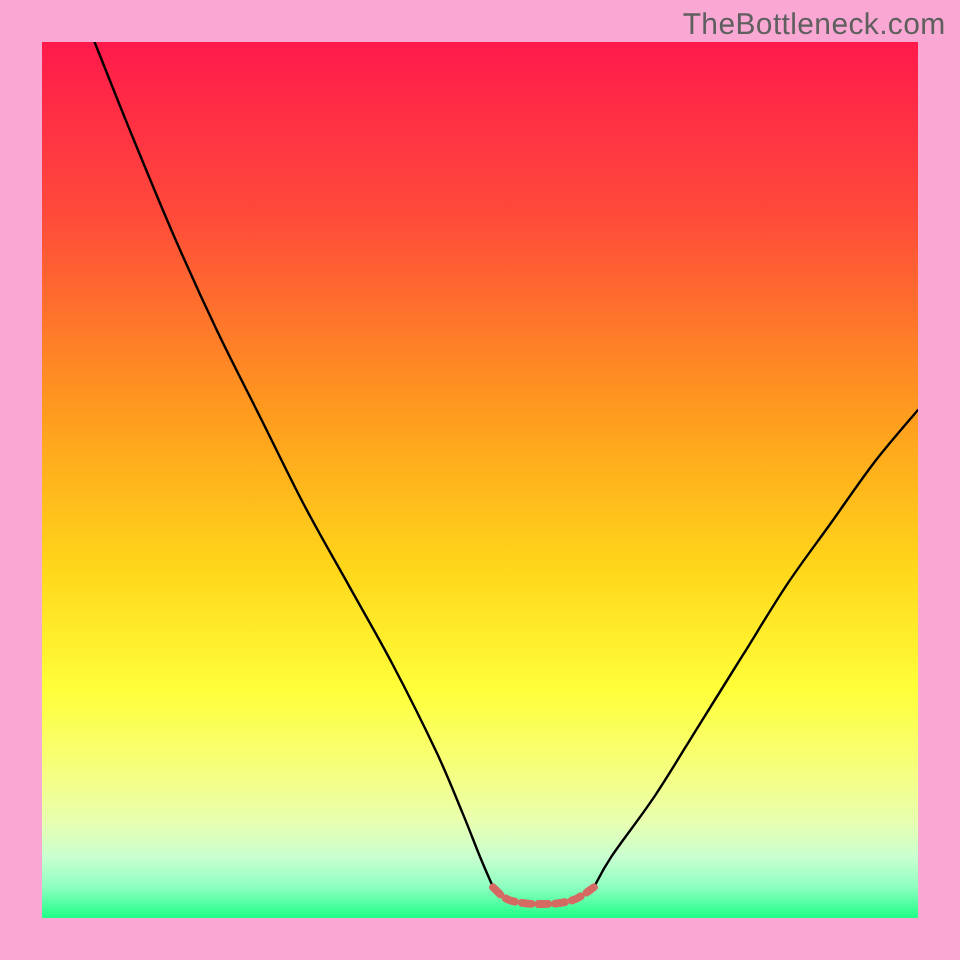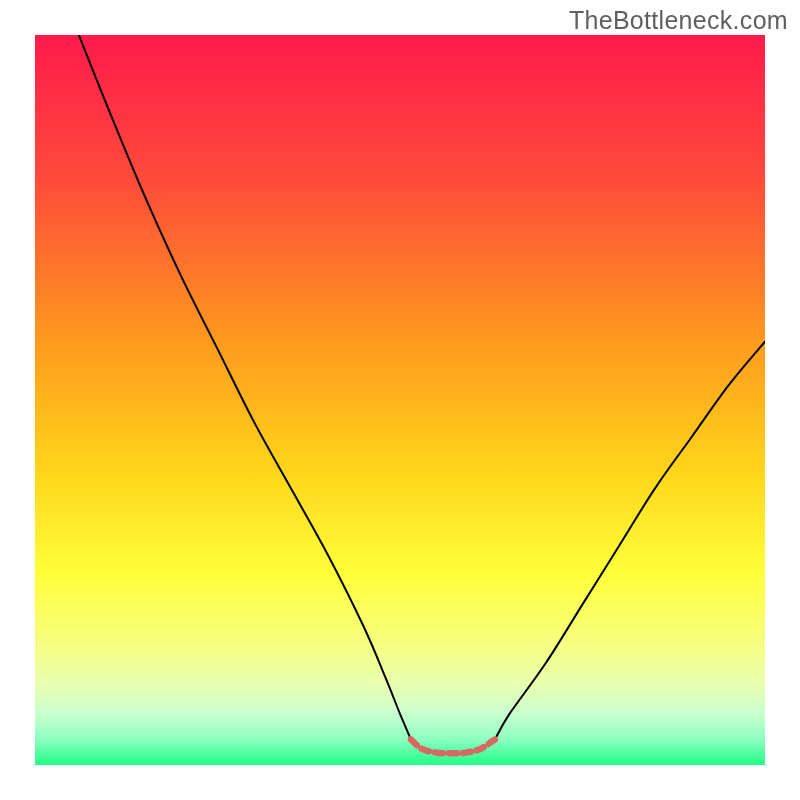--- a/index.html
+++ b/index.html
@@ -8,21 +8,21 @@
     width: 800px;
     height: 800px;
     background: #000;
     overflow: hidden;
     font-family: Arial, Helvetica, sans-serif;
   }
   .stage {
     position: relative;
     width: 800px;
     height: 800px;
-    background: #ffffff;
+    background: #f9a8d4;
   }
   .watermark {
     position: absolute;
     top: 6px;
     right: 12px;
     color: #5f5f5f;
     font-size: 25px;
     font-weight: 500;
     letter-spacing: 0.3px;
     z-index: 20;

